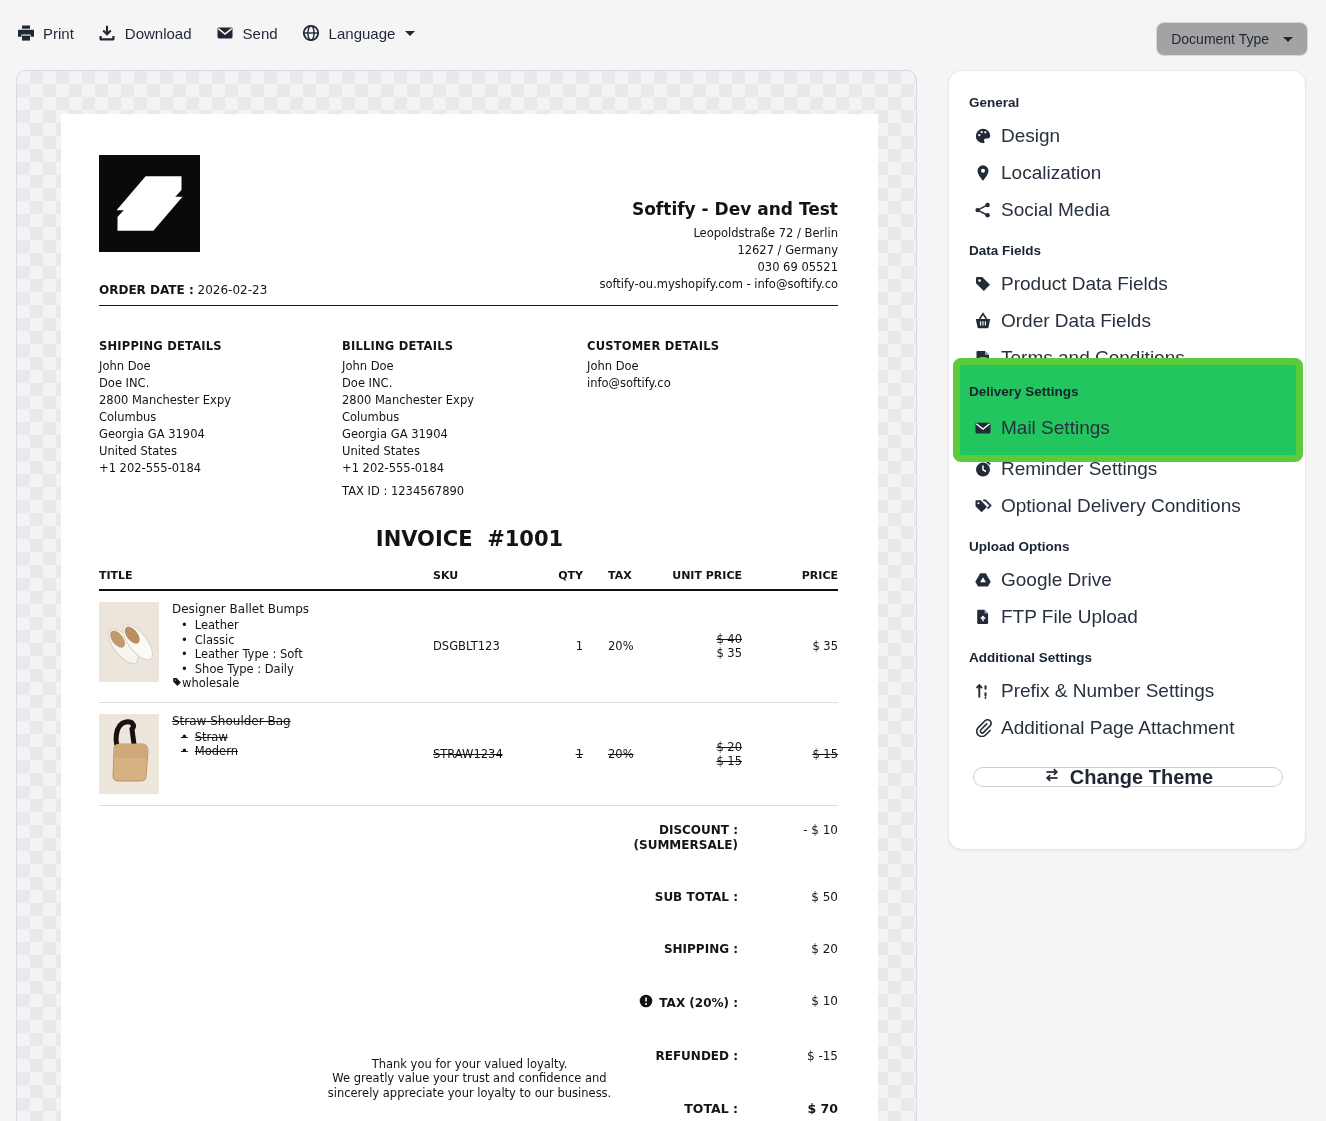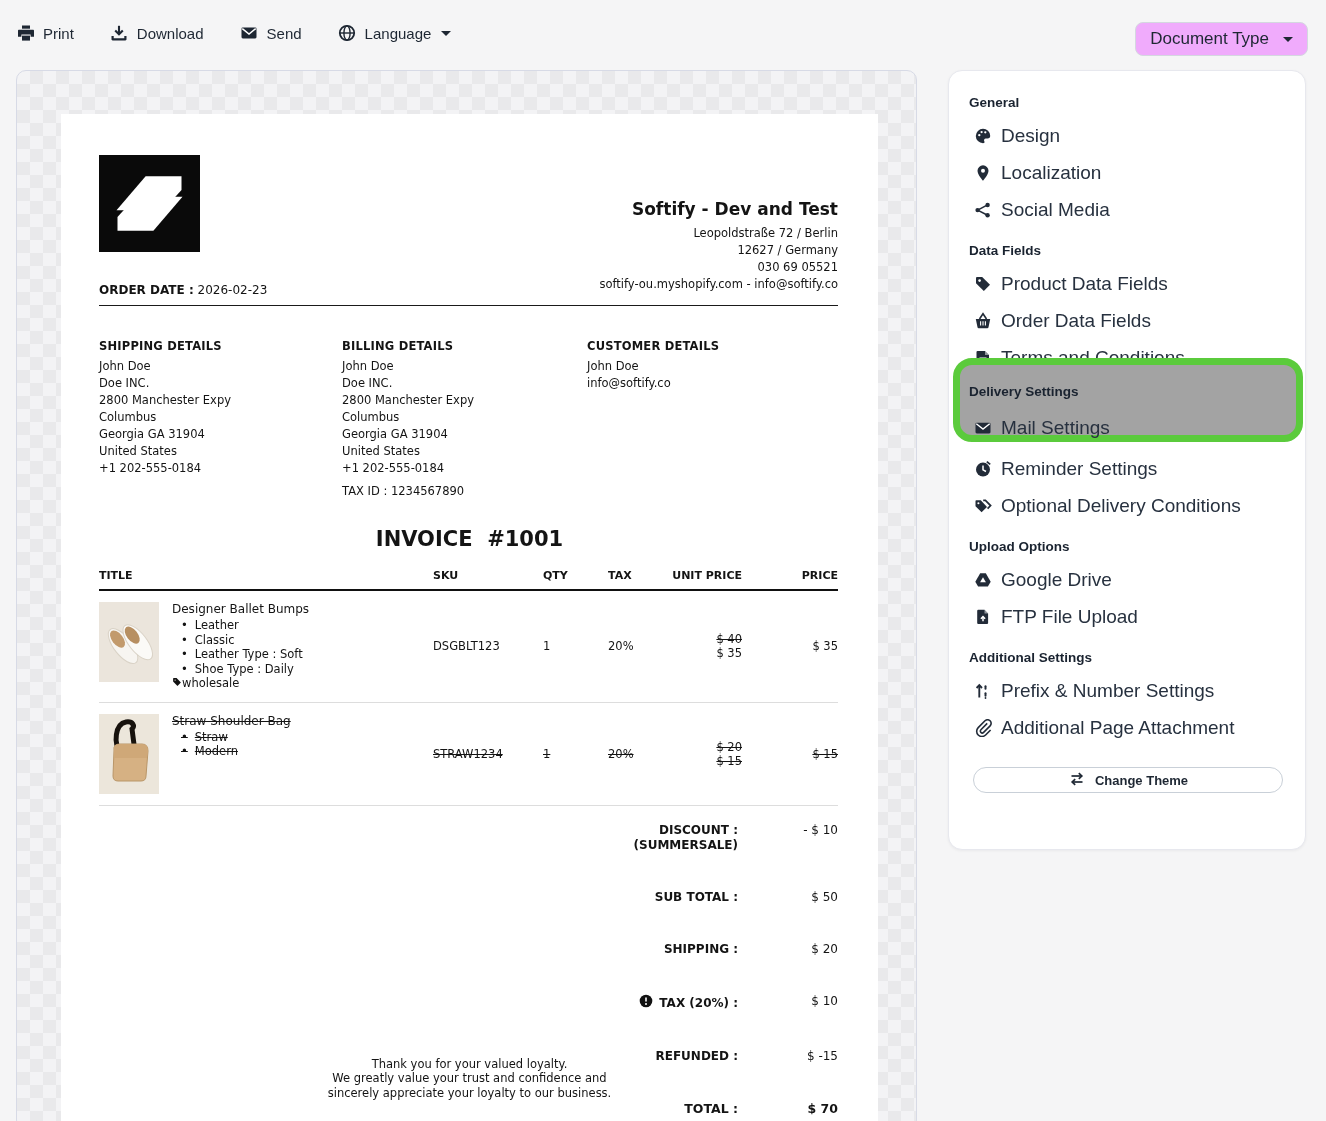--- a/index.html
+++ b/index.html
@@ -1,28 +1,28 @@
 <!DOCTYPE html>
 <html><head>
 <meta charset="utf-8">
 <style>
   * { margin:0; padding:0; box-sizing:border-box; }
   html,body { width:1326px; height:1121px; overflow:hidden; }
   body { background:#f5f5f6; font-family:"Liberation Sans", sans-serif; color:#1f2a37; }
   .app { position:relative; width:1326px; height:1121px; }
 
   
-  .toolbar { position:absolute; left:16px; top:0; height:66px; display:flex; align-items:center; gap:36px; }
+  .toolbar { position:absolute; left:16px; top:0; height:66px; display:flex; align-items:center; gap:24px; }
   .tbtn { display:flex; align-items:center; gap:8px; background:none; border:none; font-family:"Liberation Sans",sans-serif;
           font-size:15px; color:#1e2733; cursor:pointer; }
   .tbtn svg { display:block; }
   .caret { width:0; height:0; border-left:5px solid transparent; border-right:5px solid transparent; border-top:5px solid #1e2733; margin-left:2px; }
-  .doc-type-btn { position:absolute; right:18px; top:22px; height:34px; padding:0 14px; background:#f0abfc;
+  .doc-type-btn { position:absolute; right:18px; top:22px; height:34px; padding:0 14px; background:#a3a3a3;
                   border:1px solid #d4d7e0; border-radius:8px; display:flex; align-items:center; gap:12px;
-                  font-family:"Liberation Sans",sans-serif; font-size:17px; color:#1e2733; cursor:pointer; }
+                  font-family:"Liberation Sans",sans-serif; font-size:14px; color:#1e2733; cursor:pointer; }
 
   
   .preview { position:absolute; left:16px; top:70px; width:901px; height:1060px; border:1px solid #d7dae6; border-radius:10px;
              overflow:hidden;
              background-image:conic-gradient(#e9e9eb 25%, #f3f3f5 0 50%, #e9e9eb 0 75%, #f3f3f5 0);
              background-size:26px 26px; }
   .page { position:absolute; left:44px; top:43px; width:817px; height:1030px; background:#fff;
           font-family:"DejaVu Sans", sans-serif; color:#141414; }
 
   
@@ -38,21 +38,21 @@
   .detail-col { position:absolute; top:224px; width:235px; font-size:11.5px; line-height:17px; }
   .detail-col h4 { font-size:11.5px; font-weight:bold; margin-bottom:3px; letter-spacing:.2px; }
   .tax-id { margin-top:6px; }
 
   .inv-title { position:absolute; left:0; top:413px; width:100%; text-align:center; font-size:21px; font-weight:bold; white-space:pre; }
 
   
   .itable { position:absolute; left:38px; top:455px; width:739px; font-size:11.5px; }
   .irow, .ihead { display:grid; grid-template-columns:334px 110px 40px 85px 74px 96px; }
   .ihead { font-weight:bold; font-size:11px; padding-bottom:7px; border-bottom:2px solid #111; }
-  .c-qty { text-align:left; }
+  .c-qty { text-align:right; }
   .c-tax { padding-left:25px; }
   .c-unit, .c-price { text-align:right; }
   .irow { padding:11px 0; border-bottom:1px solid #ddd; align-items:center; }
   .prod { display:flex; gap:13px; }
   .prod-img { width:60px; height:80px; flex:0 0 60px; }
   .prod-title { font-size:12px; line-height:15px; margin-bottom:1px; }
   .opt { line-height:14.5px; padding-left:9px; }
   .opt::before { content:"•"; margin-right:7px; }
   .tagline { display:flex; align-items:flex-start; gap:0; line-height:14.5px; }
   .unit-old { text-decoration:line-through; }
@@ -70,27 +70,27 @@
 
   .page-footer { position:absolute; left:0; top:943px; width:100%; text-align:center; font-size:11.5px; line-height:14.3px; }
 
   
   .card { position:absolute; left:948px; top:70px; width:358px; height:780px; background:#fff; border-radius:14px;
           border:1px solid #e7e8ee; box-shadow:0 1px 3px rgba(20,24,40,.05); }
   .shead { position:absolute; left:20px; height:40px; display:flex; align-items:center; font-size:13.5px; font-weight:bold; color:#1a2330; }
   .srow { position:absolute; left:24px; right:16px; height:37px; display:flex; align-items:center; gap:9px; cursor:pointer; }
   .sicon { width:19px; height:19px; display:flex; align-items:center; justify-content:center; flex:0 0 19px; }
   .slabel { font-size:19px; color:#27313f; }
-  .hlbox { position:absolute; left:4px; top:287px; width:350px; height:84px; background:#a3a3a3;
-           border:7px solid #5bcb3c; border-radius:19px; z-index:3; }
+  .hlbox { position:absolute; left:4px; top:287px; width:350px; height:104px; background:#22c55e;
+           border:7px solid #5bcb3c; border-radius:8px; z-index:3; }
   .hlbox .shead { top:6px; left:9px; position:absolute; }
   .hlbox .srow { top:44px; left:13px; right:10px; position:absolute; }
-  .theme-btn { position:absolute; left:24px; top:696px; width:310px; height:26px; background:#fff; border:1px solid #c9d0d8;
+  .theme-btn { position:absolute; left:24px; top:696px; width:310px; height:20px; background:#fff; border:1px solid #c9d0d8;
                border-radius:17px; display:flex; align-items:center; justify-content:center; gap:9px;
-               font-family:"Liberation Sans",sans-serif; font-size:13px; font-weight:bold; color:#1e2733; cursor:pointer; }
+               font-family:"Liberation Sans",sans-serif; font-size:20px; font-weight:bold; color:#1e2733; cursor:pointer; }
 </style>
 </head>
 <body>
 
 <div class="app">
 
   <div class="toolbar">
     <button class="tbtn">
       <span class="sicon">
         <svg width="18" height="18" viewBox="0 0 18 18" fill="#1e2733">

